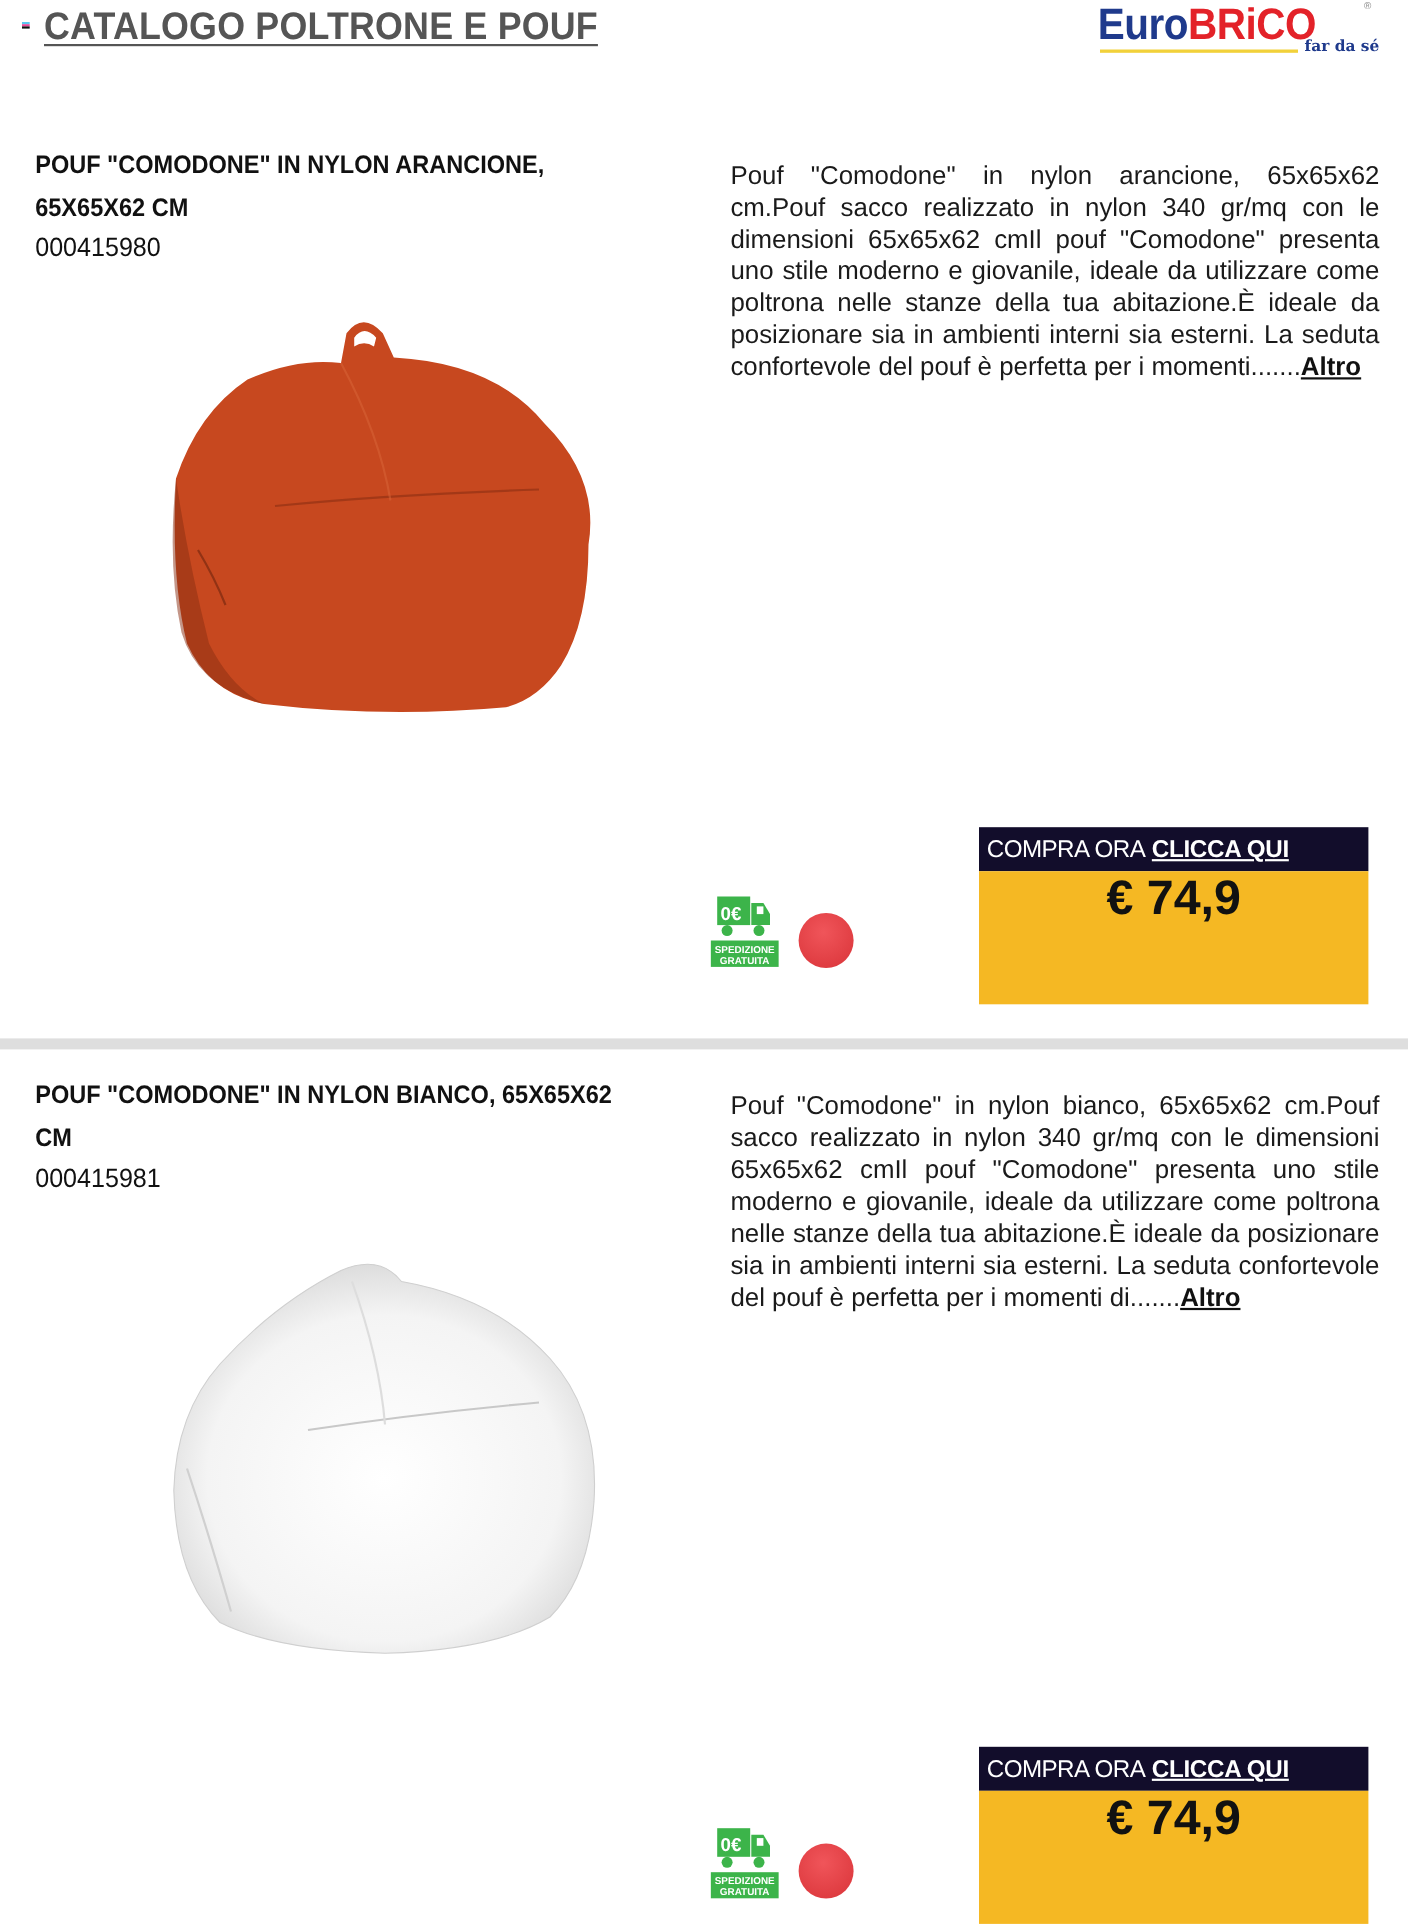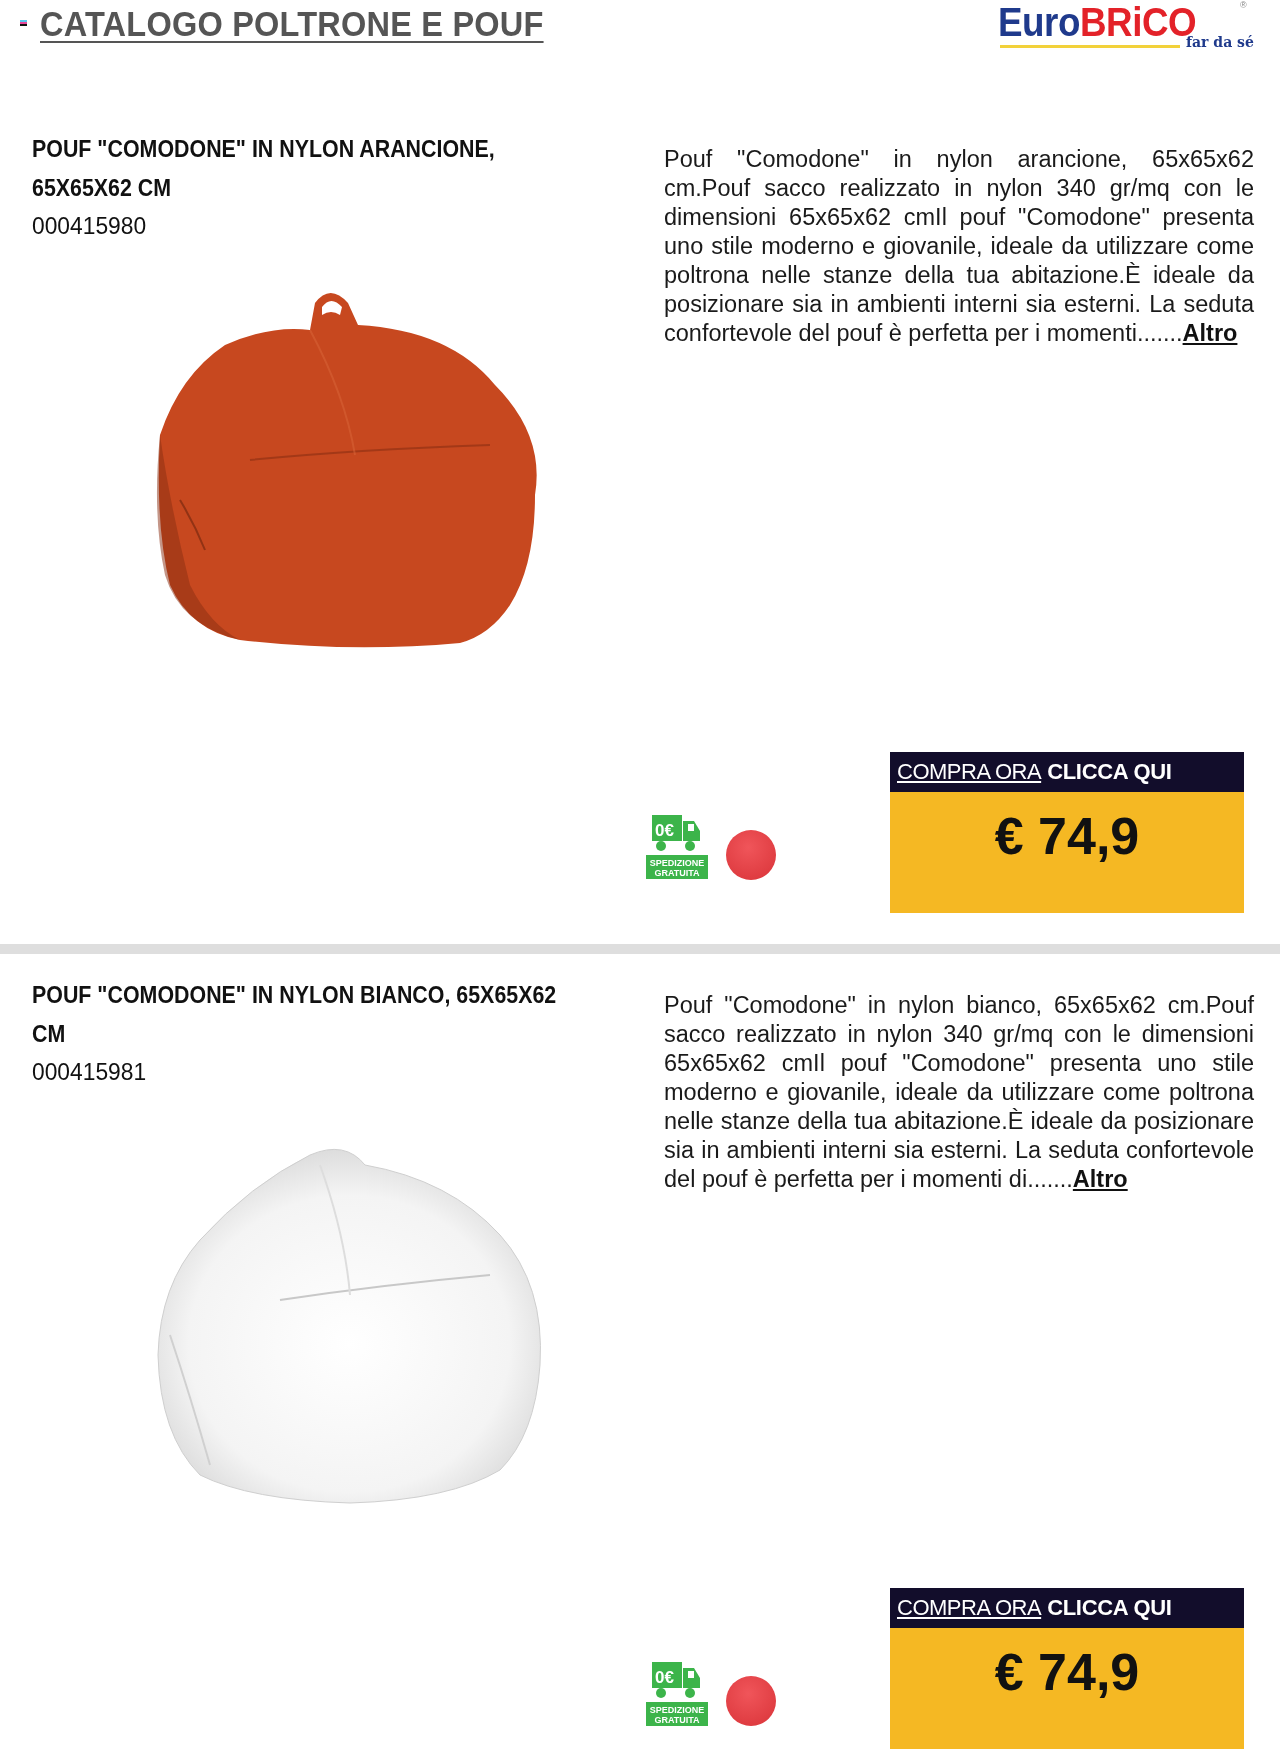--- a/index.html
+++ b/index.html
@@ -26,23 +26,23 @@
   .p-desc .more { font-weight: bold; text-decoration: underline; color: #111; cursor: pointer; margin-top: 47px; }
 
   .p-image { position: absolute; left: 150px; width: 410px; height: 390px; }
   .p-image svg { width: 100%; height: 100%; }
 
   .ship-badge { position: absolute; left: 646px; width: 62px; height: 66px; }
   .red-dot { position: absolute; width: 50px; height: 50px; border-radius: 50%; background: radial-gradient(circle at 45% 35%, #f0555a, #d93338); }
 
   .buy-box { position: absolute; left: 890px; width: 354px; }
   .buy-head { height: 40px; background: #120d2b; color: #fff; padding-left: 7px; font-size: 22px; line-height: 40px; white-space: nowrap; }
-  .buy-head .a { text-decoration: underline; cursor: pointer; letter-spacing: -0.5px; }
-  .buy-head .b { font-weight: bold; margin-left: 6px; cursor: pointer; letter-spacing: -0.3px; }
-  .buy-price { background: #f5b823; height: 121px; text-align: center; font-size: 52px; font-weight: bold; color: #111; padding-top: 14px; }
+  .buy-head .a { cursor: pointer; letter-spacing: -0.5px; }
+  .buy-head .b { font-weight: bold; text-decoration: underline; margin-left: 6px; cursor: pointer; letter-spacing: -0.3px; }
+  .buy-price { background: #f5b823; height: 121px; text-align: center; font-size: 44px; font-weight: bold; color: #111; }
 
   .separator { position: absolute; left: 0; top: 944px; width: 1280px; height: 10px; background: #dedede; }
 </style>
 </head>
 <body>
 
 <div class="header">
   <div class="color-mark">
     <span style="background:#5bc8f0"></span>
       <span style="background:#e8479a"></span>

